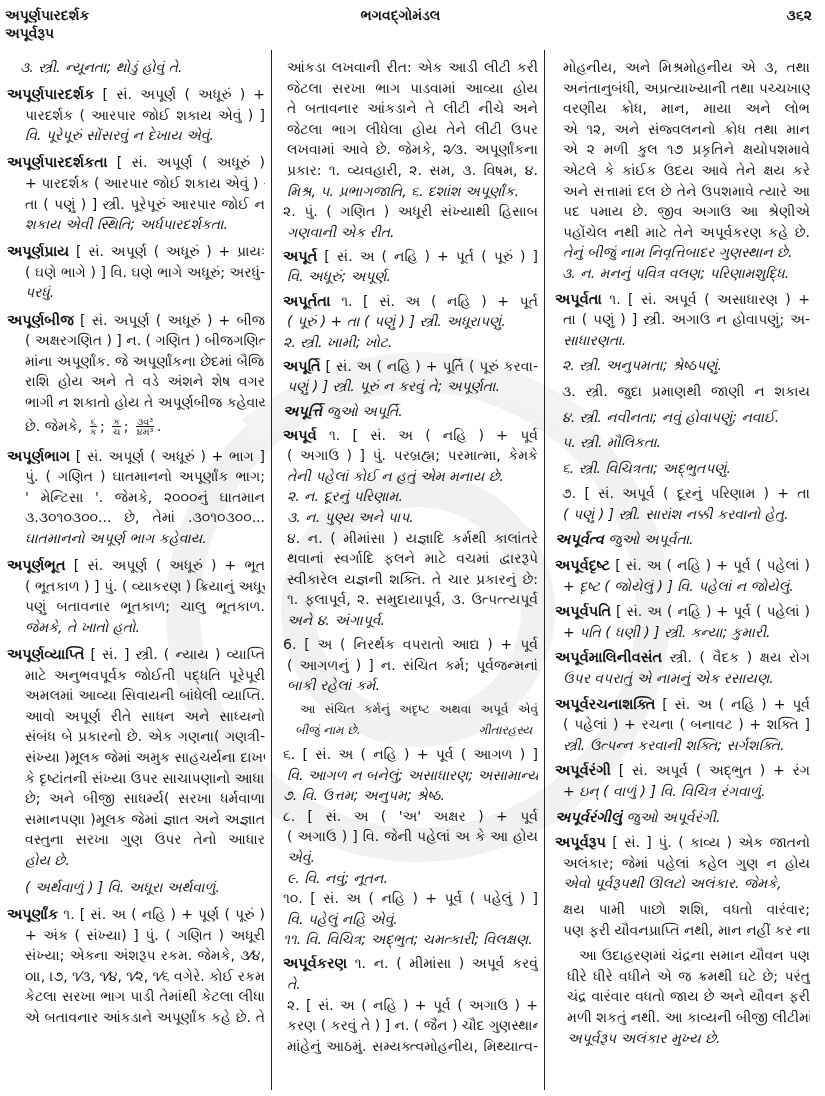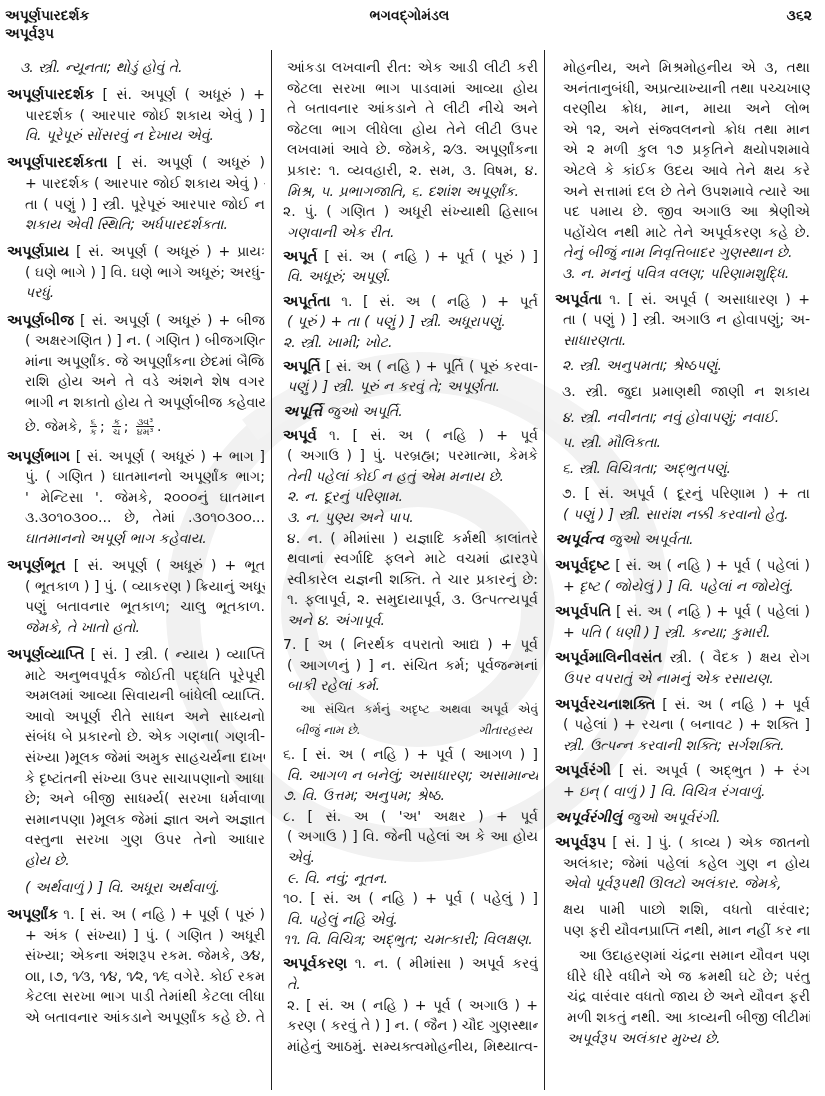--- a/index.html
+++ b/index.html
@@ -36,21 +36,21 @@
 <svg class="wm" viewBox="0 0 825 1096">
   <g fill="none" stroke="#f1f1f1" stroke-width="34">
     <circle cx="418" cy="610" r="235"></circle>
     <circle cx="418" cy="610" r="120"></circle>
   </g>
   <path d="M250 430 Q 418 300 590 430" fill="none" stroke="#f3f3f3" stroke-width="26"></path>
 </svg>
 
 <div class="hdr" style="left:5px;top:7px;">અપૂર્ણપારદર્શક</div>
 <div class="hdr" style="left:5px;top:25px;">અપૂર્વરૂપ</div>
-<div class="hdr" style="left:297px;width:225px;top:7px;text-align:center;">ભગવદ્ગોમંડલ</div>
+<div class="hdr" style="left:288px;width:225px;top:7px;text-align:center;">ભગવદ્ગોમંડલ</div>
 <div class="hdr" style="left:764px;width:48px;top:7px;text-align:right;">૩૬૨</div>
 
 <div class="rule" style="left:271px;"></div>
 <div class="rule" style="left:544px;"></div>
 
 <div class="col c0">
   <div class="blk">
     <span class="ln s e">૩. સ્ત્રી. ન્યૂનતા; થોડું હોવું તે.</span>
   </div>
   <div class="blk">
@@ -174,21 +174,21 @@
     <span class="ln e">૩. ન. પુણ્ય અને પાપ.</span>
   </div>
   <div class="blk ng">
     <span class="ln">૪. ન. ( મીમાંસા ) યજ્ઞાદિ કર્મથી કાલાંતરે</span>
     <span class="ln">થવાનાં સ્વર્ગાદિ ફલને માટે વચમાં દ્વારરૂપે</span>
     <span class="ln">સ્વીકારેલ યજ્ઞની શક્તિ. તે ચાર પ્રકારનું છે:</span>
     <span class="ln">૧. ફલાપૂર્વ, ૨. સમુદાયાપૂર્વ, ૩. ઉત્પત્ત્યપૂર્વ</span>
     <span class="ln e">અને ૪. અંગાપૂર્વ.</span>
   </div>
   <div class="blk">
-    <span class="ln s">7. [ અ ( નિરર્થક વપરાતો આદ્ય ) + પૂર્વ</span>
+    <span class="ln s">6. [ અ ( નિરર્થક વપરાતો આદ્ય ) + પૂર્વ</span>
     <span class="ln">( આગળનું ) ] ન. સંચિત કર્મ; પૂર્વજન્મનાં</span>
     <span class="ln e">બાકી રહેલાં કર્મ.</span>
   </div>
   <div class="blk q">
     <span class="ln qa">આ સંચિત કર્મનું અદૃષ્ટ અથવા અપૂર્વ એવું</span>
     <span class="ln qb e">
         <span>બીજું નામ છે.</span>
         <span>ગીતારહસ્ય</span>
       </span>
   </div>

